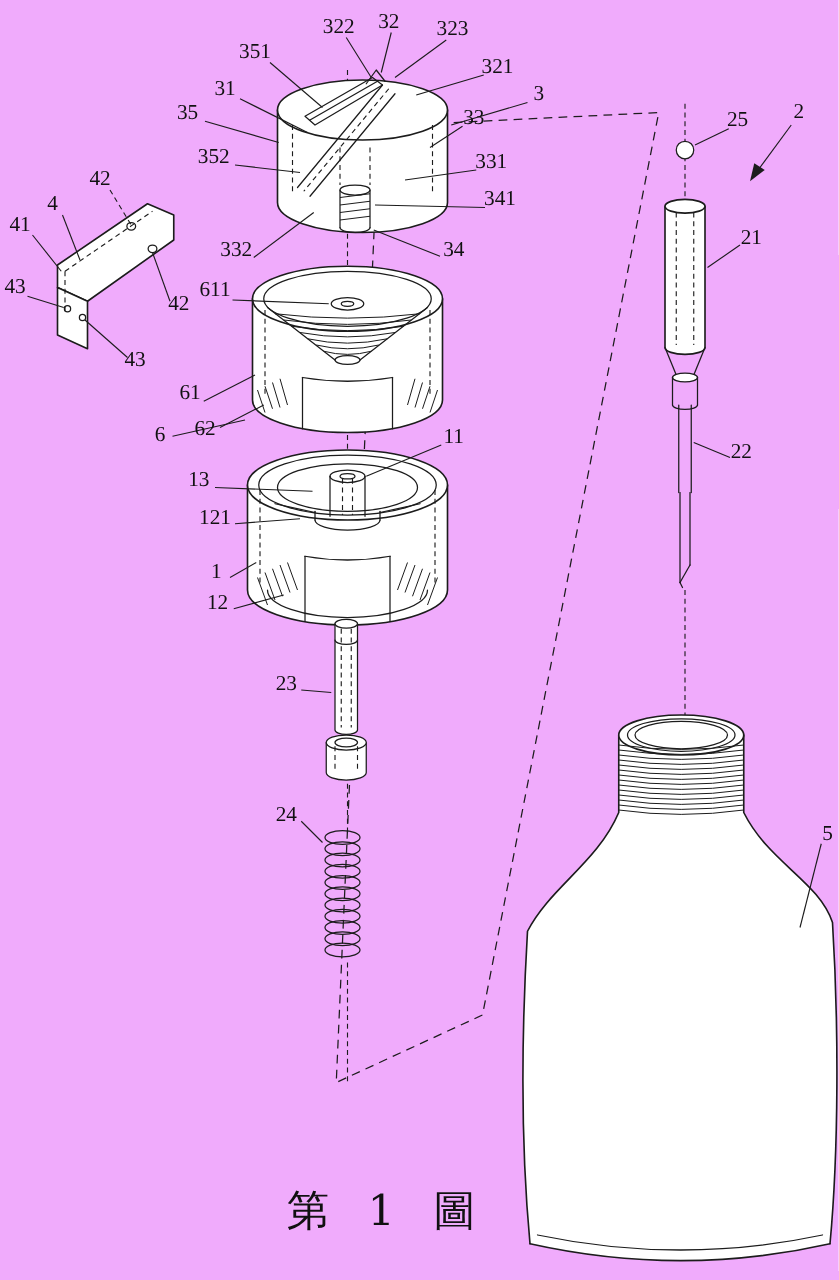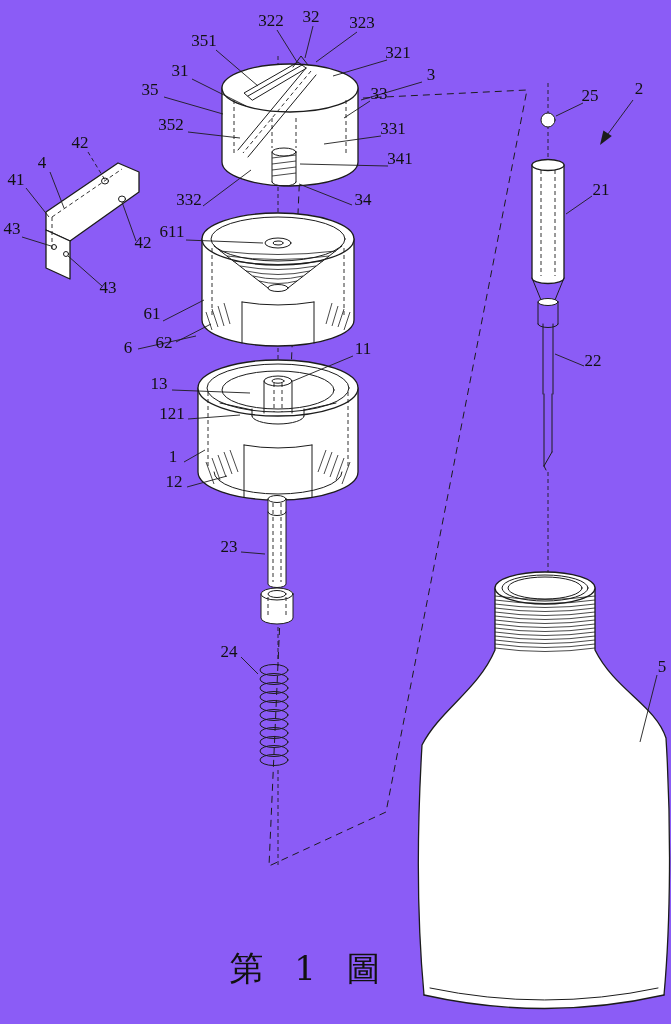--- a/index.html
+++ b/index.html
@@ -1,16 +1,16 @@
 <!DOCTYPE html>
 <html><head>
 <meta charset="utf-8">
 <style>
   html,body{margin:0;padding:0;background:#ffffff;}
-  .canvas{position:relative;width:671px;height:1024px;background:#8b5cf6;overflow:hidden;}
+  .canvas{position:relative;width:671px;height:1024px;background:#f0abfc;overflow:hidden;}
   svg{display:block;}
   .ln{stroke:#1c1c1c;fill:none;stroke-width:1.3;stroke-linecap:round;stroke-linejoin:round;}
   .ln-thin{stroke:#1c1c1c;fill:none;stroke-width:1;stroke-linecap:round;stroke-linejoin:round;}
   .hatch{stroke:#1c1c1c;fill:none;stroke-width:0.8;}
   .dash{stroke:#1c1c1c;fill:none;stroke-width:1;stroke-dasharray:7 5;}
   .dash2{stroke:#1c1c1c;fill:none;stroke-width:0.9;stroke-dasharray:4 3;}
   .solidw{fill:#ffffff;stroke:none;}
   .fillw{fill:#ffffff;}
   .leader{stroke:#1c1c1c;fill:none;stroke-width:0.9;}
   .dashL{stroke-dasharray:4 3;}

